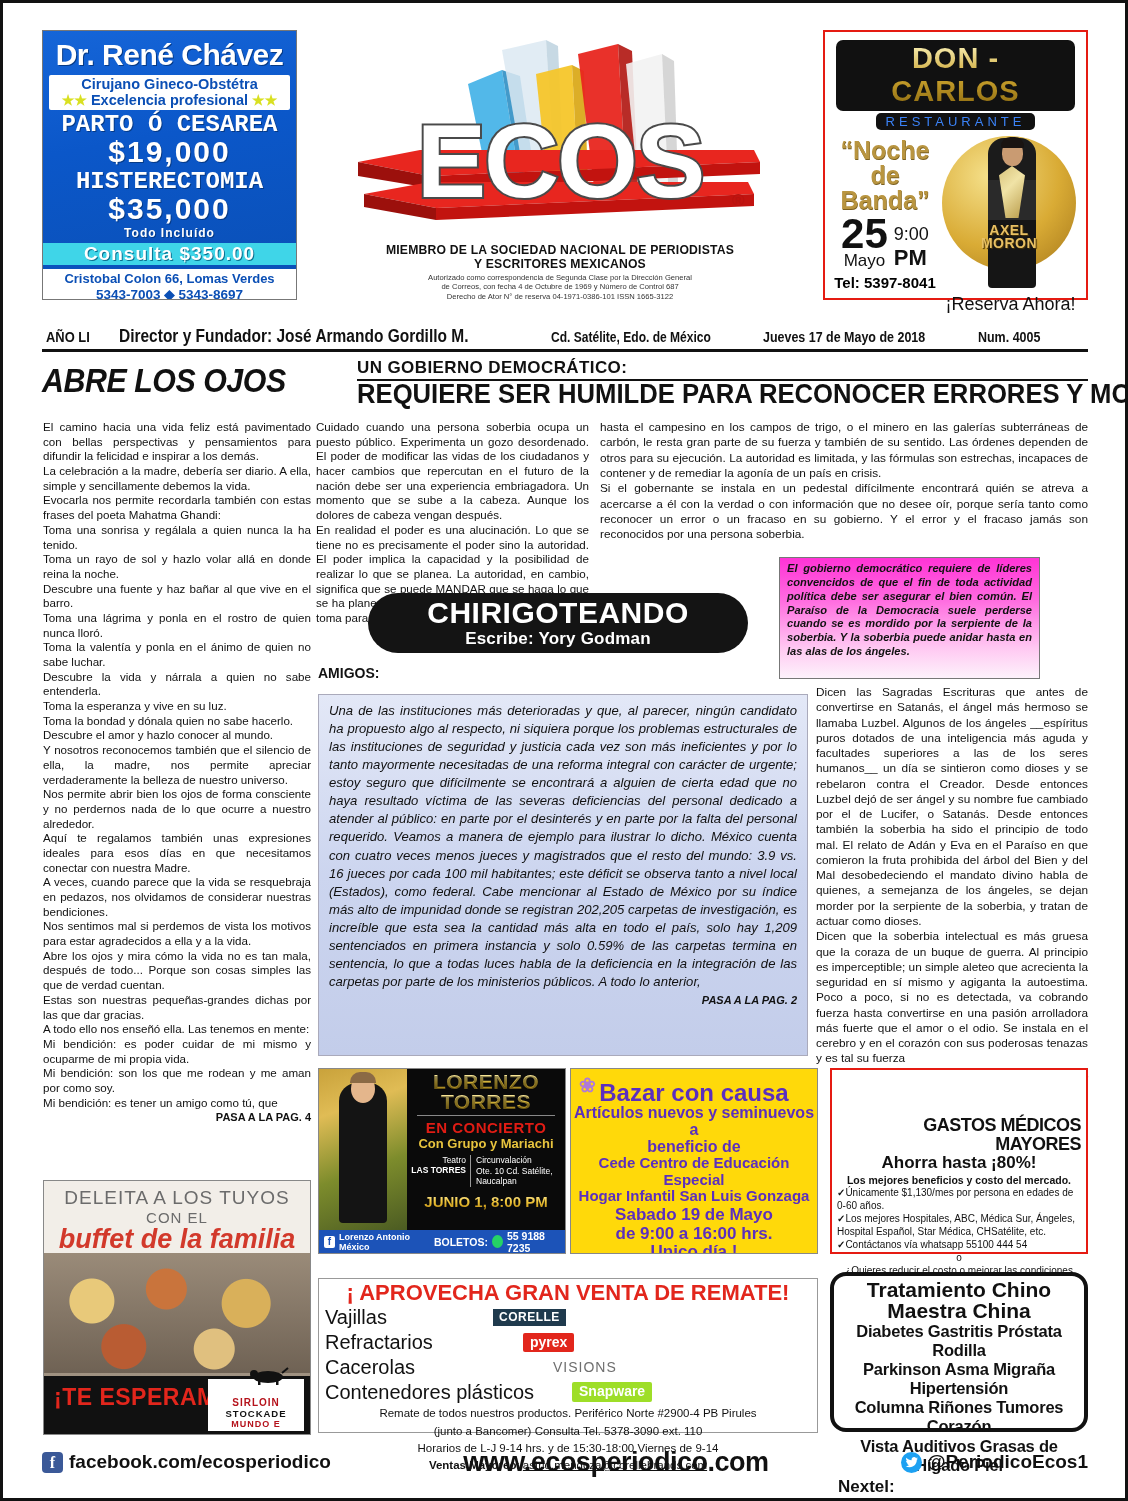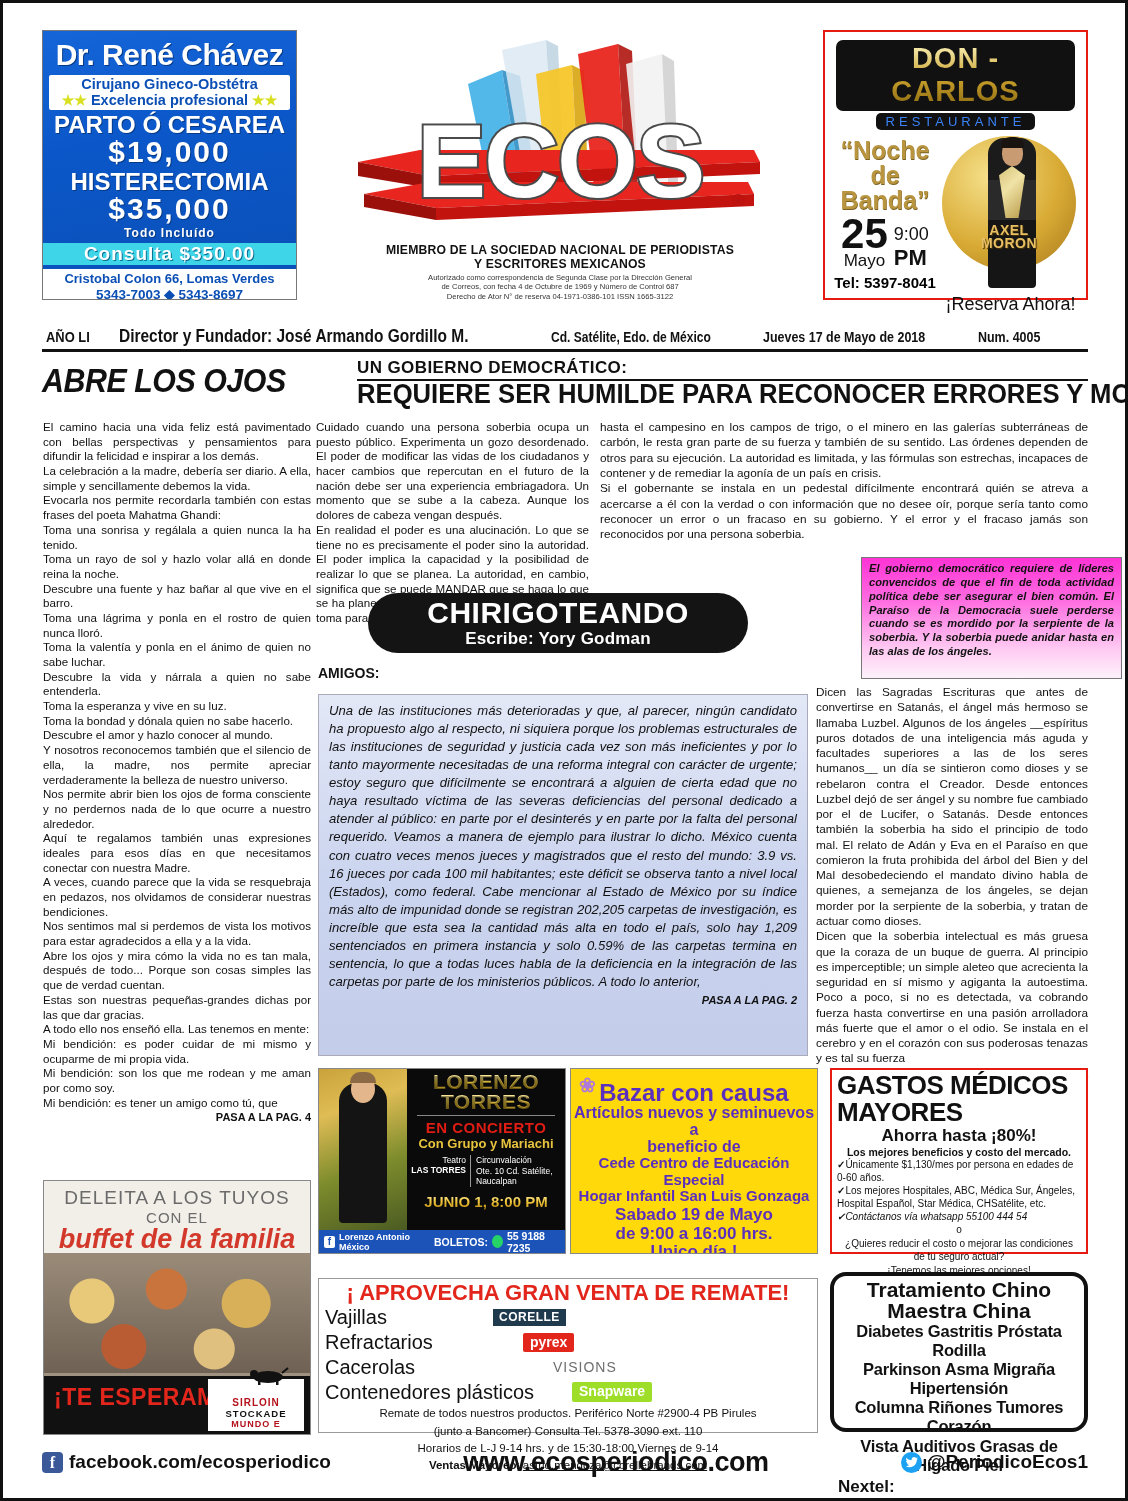--- a/index.html
+++ b/index.html
@@ -35,20 +35,21 @@
   .ad-chavez .ch-whitebox {
     background:#fff; margin: 3px 6px 0 6px; border-radius:2px;
     padding: 1px 0 2px 0;
   }
   .ad-chavez .ch-sub1 { color:#0b4fb5; font-size:14.5px; font-weight:bold; }
   .ad-chavez .ch-sub2 { color:#0b4fb5; font-size:14.5px; font-weight:bold; }
   .ad-chavez .stars { color:#d9e021; font-size:14px; }
   .ad-chavez .ch-line {
     font-size: 24px; font-weight: bold; line-height:1.0; margin-top:3px;
     text-shadow: 1px 1px 0 #063a86;
+    font-family: Liberation Mono, monospace;
   }
   .ad-chavez .ch-price { font-size: 30px; font-weight: bold; letter-spacing:2px; line-height:1.0;
     text-shadow: 1px 1px 0 #063a86;}
   .ad-chavez .ch-todo { font-size: 12px; font-weight:bold; letter-spacing:1px; margin-top:2px;
     text-shadow: 1px 1px 0 #063a86;}
   .ad-chavez .ch-consulta {
     background:#3fd5e8; color:#fff; font-size:19px; font-weight:bold; letter-spacing:1px;
     margin-top:3px; text-shadow: 1px 1px 0 #0a6f8f;
   }
   .ad-chavez .ch-foot {
@@ -174,21 +175,21 @@
     position:absolute; left:316px; top:420px; width:273px;
     font-size:11.6px; line-height:1.268; color:#111; text-align:justify;
   }
   .col-right-top {
     position:absolute; left:600px; top:420px; width:488px;
     font-size:11.8px; line-height:1.30; color:#111; text-align:justify;
   }
 
   
   .pink-box {
-    position:absolute; left:861px; top:557px; width:261px; height:122px;
+    position:absolute; left:779px; top:557px; width:261px; height:122px;
     background: linear-gradient(180deg,#ff33d6 0%, #ff6be0 35%, #ffc8f2 75%, #fdf2fb 100%);
     border:1px solid #777;
     padding:4px 7px; font-size:11.1px; font-style:italic; font-weight:bold;
     line-height:1.25; text-align:justify; color:#111;
   }
 
   
   .chiri {
     position:absolute; left:368px; top:593px; width:380px; height:60px;
     background:#141414; border-radius:30px; text-align:center; color:#fff;
@@ -266,21 +267,21 @@
   .bz-butterfly { position:absolute; left:8px; top:4px; font-size:20px; color:#b07ad8;}
   .bz-t1 { font-size:24px; margin-top:8px; line-height:1.0;}
   .bz-t2 { font-size:16px; line-height:1.05;}
   .bz-t3 { font-size:15px; line-height:1.08;}
   .bz-t4 { font-size:17px; line-height:1.1; margin-top:2px;}
 
   .ad-gastos {
     position:absolute; left:830px; top:1068px; width:258px; height:186px;
     background:#fff; border:2px solid #e51b12; padding:2px 5px; color:#111;
   }
-  .gm-t1 { text-align:left; font-size:26px; font-weight:bold; letter-spacing:-.5px; line-height:1.05;}
+  .gm-t1 { text-align:right; font-size:18px; font-weight:bold; letter-spacing:-.5px; line-height:1.05;margin-top:44px;}
   .gm-t2 { text-align:center; font-size:17px; font-weight:bold; line-height:1.05;}
   .gm-t3 { text-align:center; font-size:10.5px; font-weight:bold; margin-top:2px;}
   .gm-li { font-size:10px; line-height:1.3; }
   .gm-c { text-align:center; font-size:10px; line-height:1.35;}
   .gm-last { text-align:center; font-size:9.3px; font-weight:bold; margin-top:1px;}
 
   
   .ad-buffet {
     position:absolute; left:43px; top:1180px; width:268px; height:255px;
     border:1px solid #888; overflow:hidden;
@@ -597,21 +598,21 @@
   </div>
 
   <div class="ad-gastos">
     <div class="gm-t1">GASTOS  MÉDICOS  MAYORES</div>
     <div class="gm-t2">Ahorra hasta ¡80%!</div>
     <div class="gm-t3">Los mejores beneficios y costo del mercado.</div>
     <div id="gastosBullets">
         <div class="gm-li" style="white-space: pre-line;"><span style="font-weight: bold;">✓</span>Únicamente  $1,130/mes por persona en edades de 0-60 años.</div>
         <div class="gm-li" style="white-space: pre-line;"><span style="font-weight: bold;">✓</span>Los mejores Hospitales, ABC, Médica Sur, Ángeles,
  Hospital Español, Star Médica, CHSatélite, etc.</div>
-        <div class="gm-li" style="white-space: pre-line; font-style: italic;"><span style="font-weight: bold;">✓</span>Contáctanos vía whatsapp 55100 444 54</div>
+        <div class="gm-li" style="white-space: pre-line;"><span style="font-weight: bold;">✓</span>Contáctanos vía whatsapp 55100 444 54</div>
       </div>
     <div class="gm-c">o</div>
     <div class="gm-c">¿Quieres reducir el costo o mejorar las condiciones</div>
     <div class="gm-c">de tu seguro actual?</div>
     <div class="gm-c">¡Tenemos las mejores opciones!</div>
     <div class="gm-last">Esta es la información que ningún Agente de Seguros te compartira</div>
   </div>
 
   <div class="ad-remate">
     <div class="rm-title">¡ APROVECHA GRAN VENTA DE REMATE!</div>

